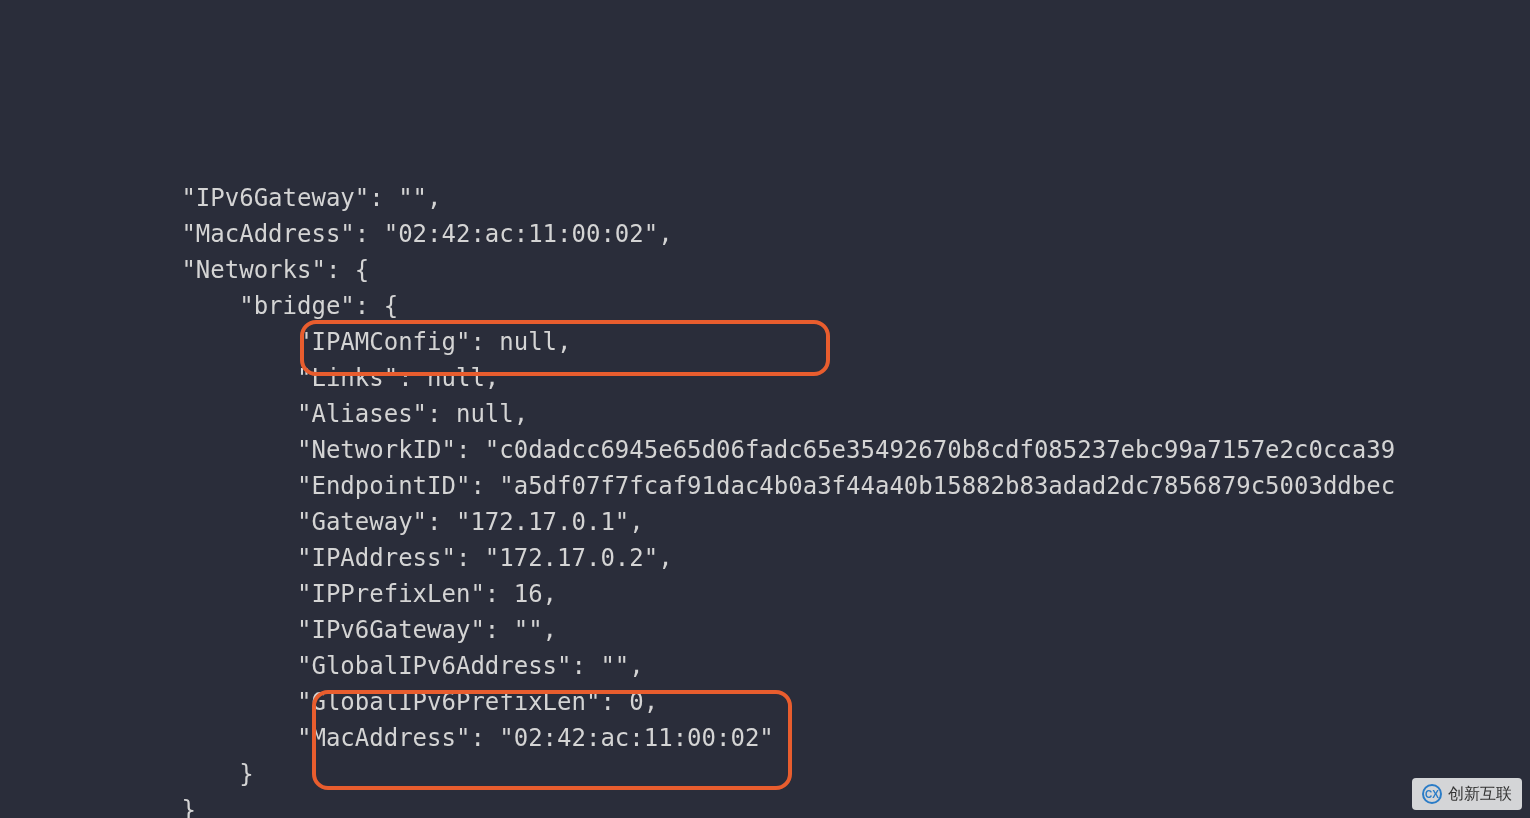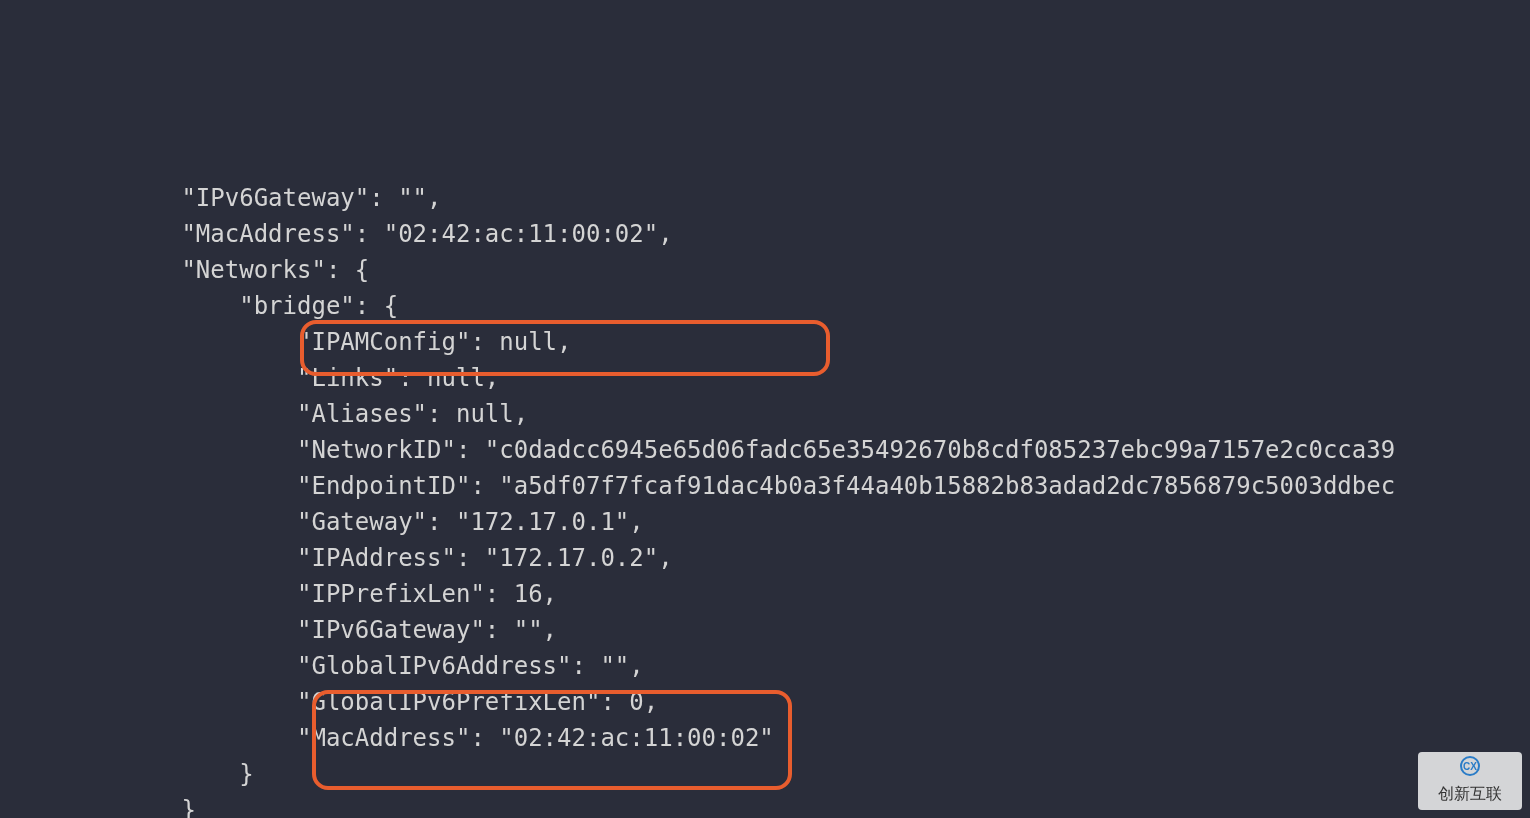--- a/index.html
+++ b/index.html
@@ -39,26 +39,25 @@
       pointer-events: none;
     }
     .watermark {
       position: absolute;
       bottom: 8px;
       right: 8px;
       background: rgba(255, 255, 255, 0.8);
       color: #333;
       font-family: sans-serif;
       font-size: 16px;
-      padding: 4px 20px;
+      padding: 4px 10px;
       border-radius: 4px;
       display: flex;
       align-items: center;
       gap: 6px;
-      flex-direction: column;
     }
     .watermark-icon {
       width: 20px;
       height: 20px;
       border: 2px solid #2a7cc7;
       border-radius: 50%;
       display: flex;
       align-items: center;
       justify-content: center;
       color: #2a7cc7;

